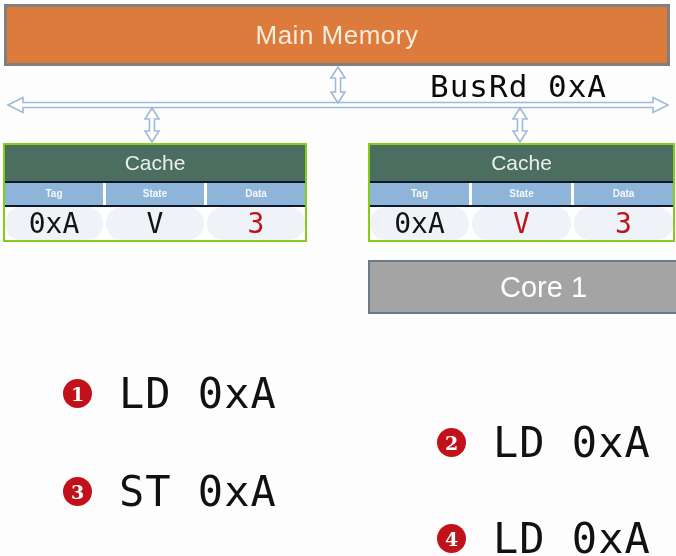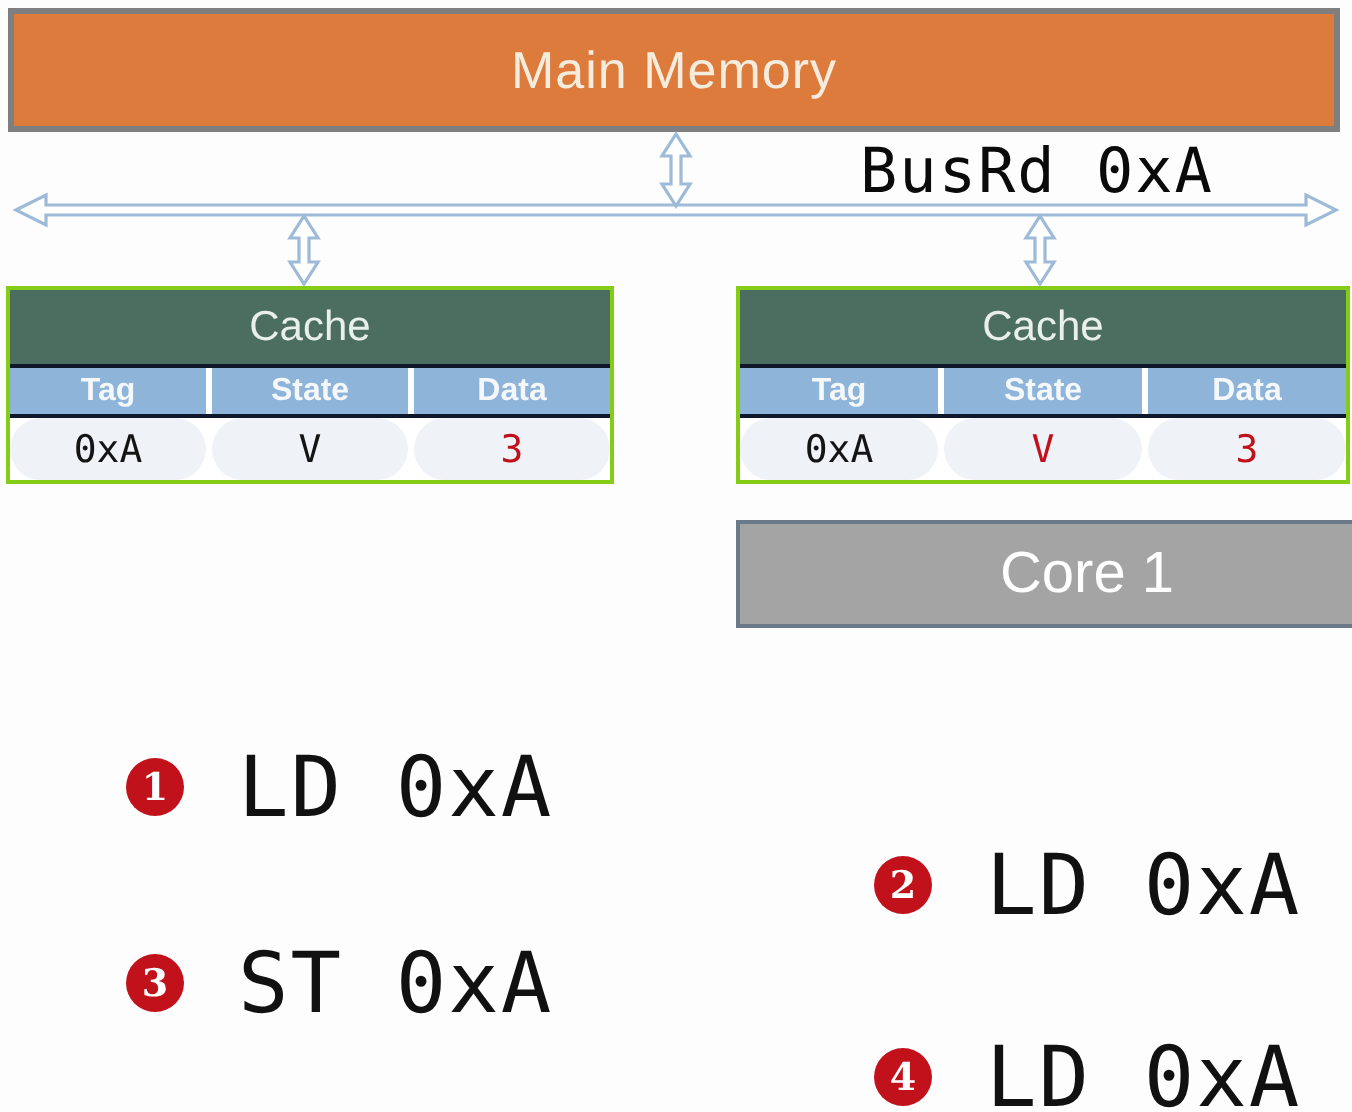--- a/index.html
+++ b/index.html
@@ -61,34 +61,34 @@
   }
   .cache-cols {
     display: flex; gap: 3px;
     height: 23px; margin-top: 2px;
     background: #ffffff;
   }
   .cache-cols .col {
     flex: 1;
     background: #8fb4d9;
     color: #f4f8fb;
-    font-size: 16px;
+    font-size: 10px;
     font-weight: bold;
     display: flex; align-items: center; justify-content: center;
   }
   .cache-vals {
     display: flex; gap: 3px;
     flex: 1; margin-top: 2px;
     background: #ffffff;
   }
   .cache-vals .val {
     flex: 1;
     background: #eff2f7;
     font-family: "DejaVu Sans Mono", monospace;
-    font-size: 19px;
+    font-size: 28px;
     color: #141414;
     display: flex; align-items: center; justify-content: center; border-radius: 16px;
   }
   .cache-vals .val.red { color: #c1121c; }
   
   .core {
     position: absolute;
     top: 260px; height: 50px;
     background: #a4a4a4;
     border: 2px solid #6b7a88;

